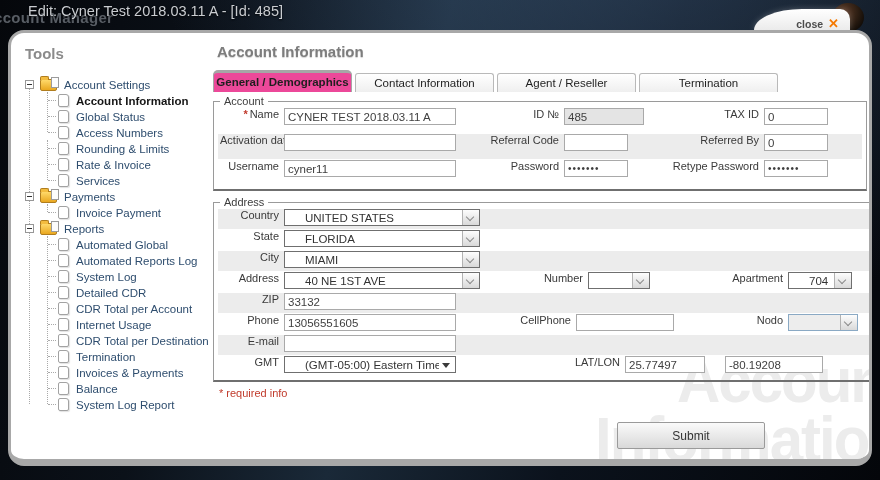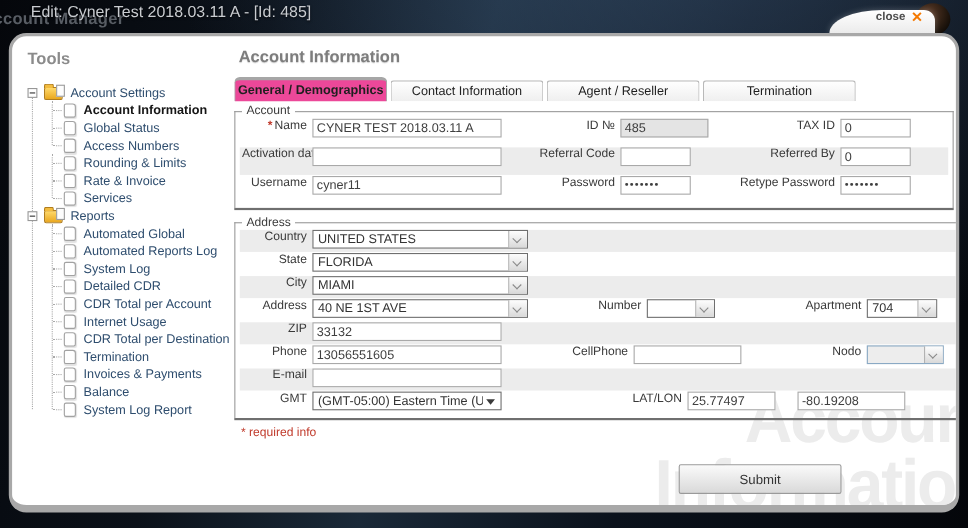--- a/index.html
+++ b/index.html
@@ -13,21 +13,21 @@
   }
   
   .topbar{position:absolute;left:0;top:0;right:0;height:30px;}
   .app-title{position:absolute;left:-6px;top:9px;font-size:15px;font-weight:bold;color:#585d64;letter-spacing:.3px;}
   .dialog-title{position:absolute;left:28px;top:3px;font-size:14.5px;color:#c9ccd0;text-shadow:0 1px 2px rgba(0,0,0,.8);white-space:nowrap;}
   .knob{position:absolute;right:16px;top:3px;width:32px;height:29px;border-radius:50%;
     background:radial-gradient(circle at 38% 32%, #5c3b28 0%, #271a10 55%, #0b0805 85%);}
   .close-tab{position:absolute;right:30px;top:9px;width:96px;height:21px;box-sizing:border-box;
     background:linear-gradient(#ffffff,#ebebeb);
     border-radius:48px 10px 0 0 / 21px 10px 0 0;
-    display:flex;align-items:flex-start;justify-content:flex-end;gap:5px;padding-right:11px;cursor:pointer;
+    display:flex;align-items:flex-end;justify-content:flex-end;gap:5px;padding-right:11px;cursor:pointer;
     box-shadow:0 0 6px rgba(255,255,255,.25);}
   .close-label{font-size:10.5px;font-weight:bold;color:#4c4c4c;}
   .close-x{font-size:13px;font-weight:bold;color:#f57900;line-height:1;}
   
   .panel{position:absolute;left:8px;top:30px;width:864px;height:436px;box-sizing:border-box;
     background:#fff;border:3px solid #a8a8a8;border-bottom-width:7px;border-radius:16px;overflow:hidden;}
   .watermark{position:absolute;right:-34px;bottom:-8px;z-index:0;color:#ececec;font-weight:bold;text-align:right;
     line-height:57px;letter-spacing:-2px;transform:scaleY(1.05);}
   .wm1{font-size:60px;}
   .wm2{font-size:60px;}
@@ -81,21 +81,21 @@
     color:#3f3f3f;padding:0 3px;box-sizing:border-box;}
   .inp.dis{background:#e4e4e4;}
   .inp.pwd{letter-spacing:1px;font-size:10px;}
   .wfull{width:100%;}
   .w80{width:80px;}
   .w74{width:98px;}
   .w70{width:70px;}
   .w64{width:64px;}
   .w62{width:62px;}
   .sel{display:flex;align-items:center;height:17px;box-sizing:border-box;border:1px solid #6f6f6f;background:#fff;cursor:pointer;}
-  .sel .txt{flex:1;font-size:11.5px;color:#333;padding:0 4px;white-space:nowrap;overflow:hidden;}
+  .sel .txt{flex:1;font-size:11.5px;color:#333;padding:0 20px;white-space:nowrap;overflow:hidden;}
   .sel .btn{width:16px;align-self:stretch;background:linear-gradient(#fdfdfd,#d9d9d9);border-left:1px solid #b2b2b2;position:relative;flex:none;}
   .sel .btn::after{content:"";position:absolute;left:4px;top:4px;width:5px;height:5px;
     border-right:1.5px solid #8a8a8a;border-bottom:1.5px solid #8a8a8a;transform:rotate(45deg);}
   .sel.plain .btn{background:none;border-left:none;}
   .sel.plain .btn::after{border:none;transform:none;left:3px;top:6px;width:0;height:0;
     border-left:4px solid transparent;border-right:4px solid transparent;border-top:5px solid #3a3a3a;}
   .sel.muted{background:#ededed;border-color:#8aa9c4;}
   .required-note{font-size:11px;color:#c03a2b;margin:5px 0 0 10px;}
   .submit{position:absolute;left:408px;bottom:10px;width:148px;height:27px;box-sizing:border-box;
     background:linear-gradient(#fafafa,#d9d9d9);border:1px solid #9a9a9a;border-radius:2px;
@@ -157,20 +157,33 @@
             <span class="pg"></span>
             <span class="tlabel">Rate &amp; Invoice</span>
           </div>
           <div class="trow leaf">
             <span class="pg"></span>
             <span class="tlabel">Services</span>
           </div>
         </div>
       </div>
 
+      <div class="tgroup">
+        <div class="trow group">
+          <span class="exp"></span>
+          <span class="folder"></span>
+          <span class="tlabel">Payments</span>
+        </div>
+        <div class="tchildren">
+          <div class="trow leaf">
+            <span class="pg"></span>
+            <span class="tlabel">Invoice Payment</span>
+          </div>
+        </div>
+      </div>
 
       <div class="tgroup">
         <div class="trow group">
           <span class="exp"></span>
           <span class="folder"></span>
           <span class="tlabel">Reports</span>
         </div>
         <div class="tchildren">
           <div class="trow leaf">
             <span class="pg"></span>

